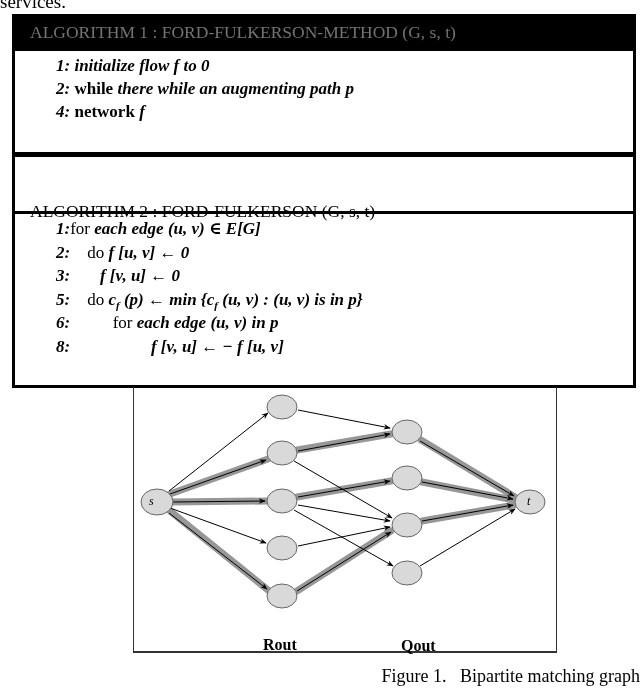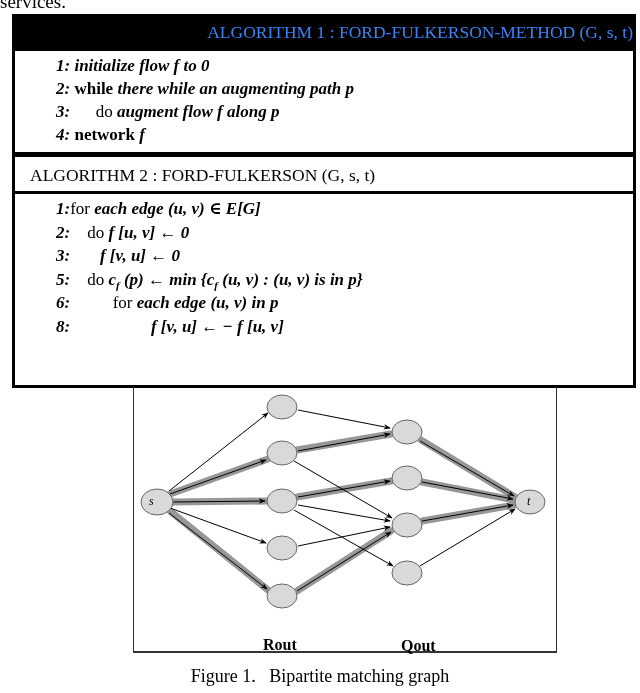--- a/index.html
+++ b/index.html
@@ -4,45 +4,44 @@
 <style>
   html, body { margin:0; padding:0; background:#ffffff; }
   body { width:640px; height:693px; position:relative; overflow:hidden;
          font-family:"Liberation Serif","DejaVu Serif",serif; color:#000; }
   .prev-text { position:absolute; left:0; top:-9px; font-size:19px; }
   .algo-box { position:absolute; left:12px; width:624px; border:3px solid #000; box-sizing:border-box; }
   #algo1 { top:14px; height:141px; }
   #algo2 { top:155px; height:233px; border-top-width:2px; }
   .algo-head { height:34px; box-sizing:border-box; border-bottom:3px solid #000;
                font-size:17.5px; padding-left:15px; line-height:31px; white-space:nowrap; }
-  #algo1 .algo-head { background:#000; color:#3b82f6;text-align:right; }
-  #algo2 .algo-head { height:37px; line-height:36px; }
+  #algo1 .algo-head { background:#000; color:#737373; }
+  #algo2 .algo-head { height:21px; line-height:36px;margin-top:36px; }
   .algo-body { padding-left:41px; padding-top:3px; font-size:17px; font-weight:bold; }
   .line { height:23px; line-height:23px; white-space:pre; }
   #algo2 .line { height:23.5px; line-height:23.5px; }
   .it { font-style:italic; }
   .nb { font-weight:normal; }
   .figure-frame { position:absolute; left:133px; top:387px; width:424px; height:266px;
                   border-left:1px solid #333; border-right:1px solid #333; border-bottom:2px solid #333; box-sizing:border-box; }
   svg.graph { position:absolute; left:0; top:0; }
   .axis-label { position:absolute; font-size:16px; font-weight:bold; }
-  .caption { position:absolute; left:0; width:640px; top:666px; text-align:center; font-size:18px; }
+  .caption { position:absolute; left:0; width:640px; top:666px; text-align:right; font-size:18px; }
   sub { font-size:11px; }
 </style>
 </head>
 <body>
 
 <div class="prev-text">services.</div>
 
 <div class="algo-box" id="algo1">
   <div class="algo-head">ALGORITHM 1 : FORD-FULKERSON-METHOD (G, s, t)</div>
   <div class="algo-body">
     <div class="line"><span class="it">1:</span><span class="it"> initialize flow f to 0</span></div>
     <div class="line"><span class="it">2:</span><span> while </span><span class="it">there while an augmenting path p</span></div>
-    <div class="line"><span class="it">3:</span><span class="nb">      do </span><span class="it">augment flow f along p</span></div>
     <div class="line"><span class="it">4:</span><span> network </span><span class="it">f</span></div>
   </div>
 </div>
 
 <div class="algo-box" id="algo2">
   <div class="algo-head">ALGORITHM 2 : FORD-FULKERSON (G, s, t)</div>
   <div class="algo-body">
     <div class="line"><span class="it">1:</span><span class="nb">for </span><span class="it">each edge (u, v) ∈ E[G]</span></div>
     <div class="line"><span class="it">2:</span><span class="nb">    do </span><span class="it">f [u, v] ← 0</span></div>
     <div class="line"><span class="it">3:</span><span>       </span><span class="it">f [v, u] ← 0</span></div>

